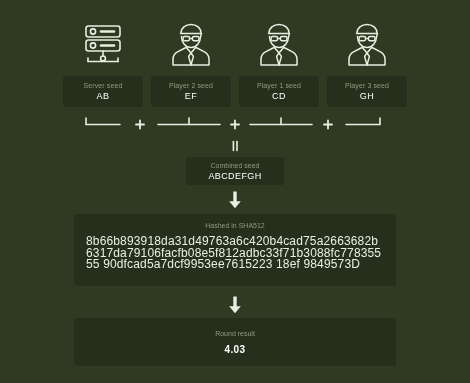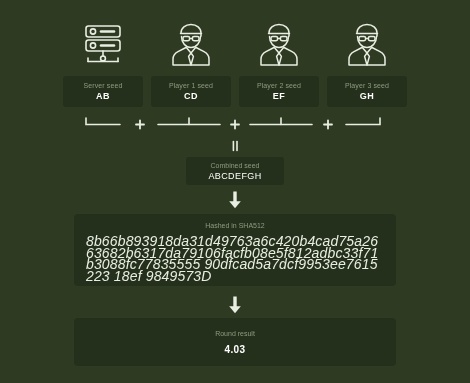--- a/index.html
+++ b/index.html
@@ -65,21 +65,21 @@
   .seed-card-label {
     font-size: 7px;
     line-height: 9px;
     color: #8f9a80;
     letter-spacing: 0.1px;
     white-space: nowrap;
   }
   .seed-card-value {
     font-size: 9px;
     line-height: 12px;
-    font-weight: bold;
+    font-weight: normal;
     color: #ffffff;
     letter-spacing: 0.4px;
   }
 
   
   .connector {
     position: absolute;
     left: 63px;
     top: 116px;
     width: 344px;
@@ -150,27 +150,26 @@
     padding: 7px 12px 8px 12px;
   }
   .hash-title {
     font-size: 7px;
     line-height: 10px;
     color: #8f9a80;
     text-align: center;
     margin-bottom: 5px;
   }
   .hash-value {
-    font-size: 14px;
+    font-size: 12px;
     line-height: 11.5px;
     color: #e9eee2;
     word-break: break-all;
     letter-spacing: 0.15px;
     text-align: left;
-    font-style: italic;
   }
 
   
   .result-panel {
     position: absolute;
     left: 74px;
     top: 318px;
     width: 322px;
     height: 48px;
     background: #25301c;
@@ -232,42 +231,42 @@
           <path d="M13.5 16.5c0 6 4 11 9.5 11s9.5-5 9.5-11"></path>
           <rect x="15" y="16.5" width="6.6" height="4.2" rx="1.6"></rect>
           <rect x="24.4" y="16.5" width="6.6" height="4.2" rx="1.6"></rect>
           <path d="M21.6 18.6h2.8"></path>
           <path d="M18 27.5l-8 4.2C6.6 33.4 5 36 5 39.3V45h36v-5.7c0-3.3-1.6-5.9-5-7.6l-8-4.2"></path>
           <path d="M18.6 27.8L23 33l4.4-5.2"></path>
           <path d="M23 33l-2.4 3.4 2.4 8.6 2.4-8.6L23 33z"></path>
         </svg>
       </div>
       <div class="seed-card">
-        <span class="seed-card-label">Player 1 seed</span>
-        <span class="seed-card-value">CD</span>
+        <span class="seed-card-label">Player 2 seed</span>
+        <span class="seed-card-value">EF</span>
       </div>
     </div>
 
     <div class="source-col">
       <div class="icon-wrap">
         <svg width="46" height="48" viewBox="0 0 46 48" fill="none" stroke="#e9eee2" stroke-width="1.5" stroke-linecap="round" stroke-linejoin="round">
           <path d="M13 13c0-5 4.4-8.5 10-8.5S33 8 33 13v3"></path>
           <path d="M12.5 13.5h21"></path>
           <path d="M13.5 16.5c0 6 4 11 9.5 11s9.5-5 9.5-11"></path>
           <rect x="15" y="16.5" width="6.6" height="4.2" rx="1.6"></rect>
           <rect x="24.4" y="16.5" width="6.6" height="4.2" rx="1.6"></rect>
           <path d="M21.6 18.6h2.8"></path>
           <path d="M18 27.5l-8 4.2C6.6 33.4 5 36 5 39.3V45h36v-5.7c0-3.3-1.6-5.9-5-7.6l-8-4.2"></path>
           <path d="M18.6 27.8L23 33l4.4-5.2"></path>
           <path d="M23 33l-2.4 3.4 2.4 8.6 2.4-8.6L23 33z"></path>
         </svg>
       </div>
       <div class="seed-card">
-        <span class="seed-card-label">Player 2 seed</span>
-        <span class="seed-card-value">EF</span>
+        <span class="seed-card-label">Player 1 seed</span>
+        <span class="seed-card-value">CD</span>
       </div>
     </div>
 
     <div class="source-col">
       <div class="icon-wrap">
         <svg width="46" height="48" viewBox="0 0 46 48" fill="none" stroke="#e9eee2" stroke-width="1.5" stroke-linecap="round" stroke-linejoin="round">
           <path d="M13 13c0-5 4.4-8.5 10-8.5S33 8 33 13v3"></path>
           <path d="M12.5 13.5h21"></path>
           <path d="M13.5 16.5c0 6 4 11 9.5 11s9.5-5 9.5-11"></path>
           <rect x="15" y="16.5" width="6.6" height="4.2" rx="1.6"></rect>

